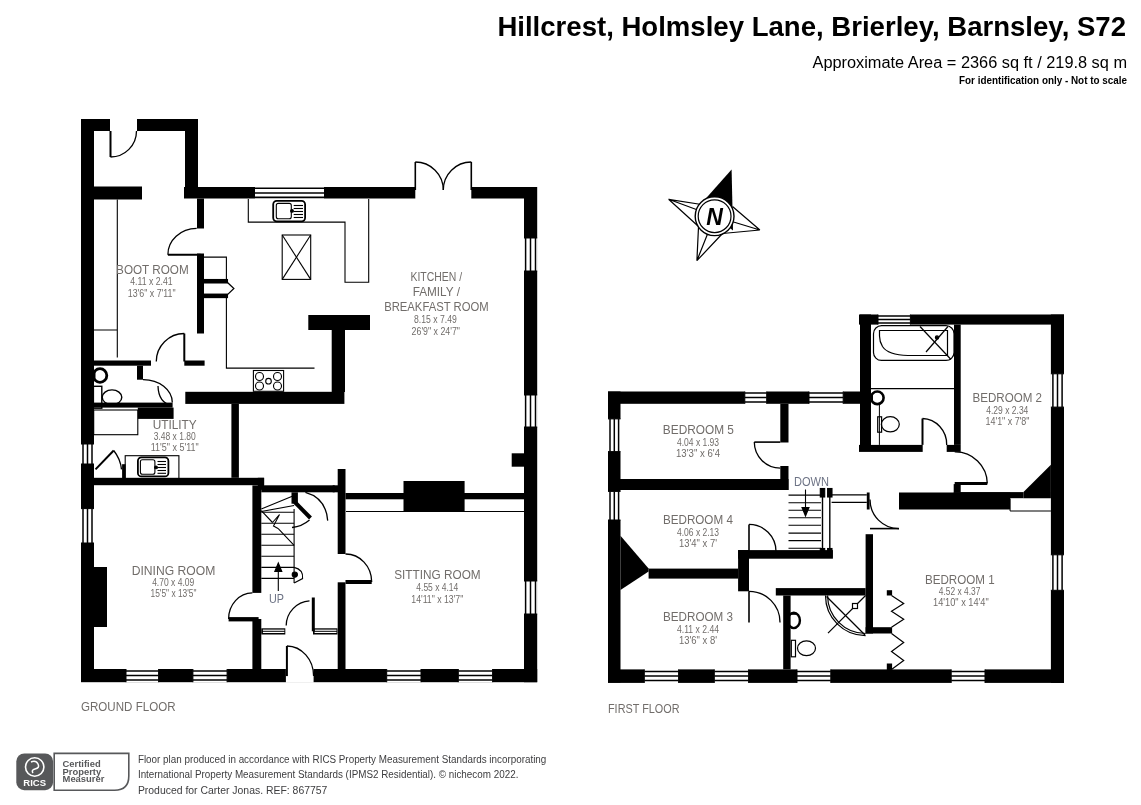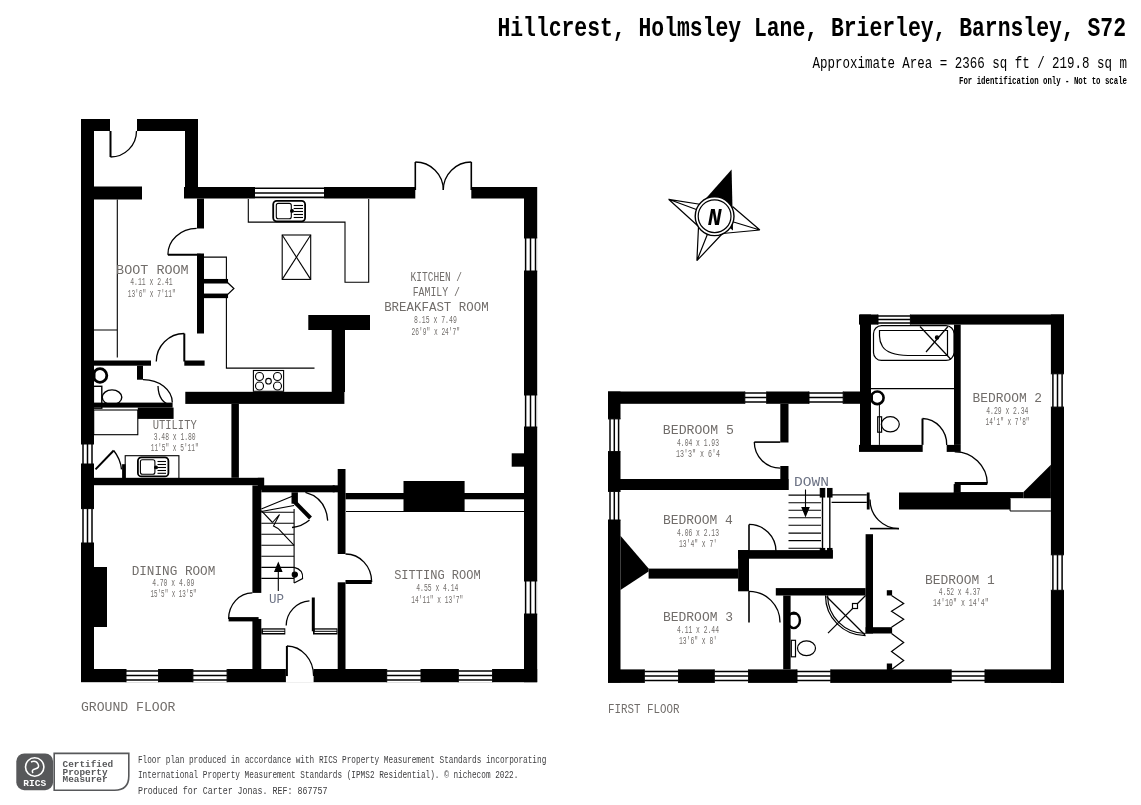--- a/index.html
+++ b/index.html
@@ -1,16 +1,16 @@
 <!DOCTYPE html>
 <html><head>
 <meta charset="utf-8">
 <style>
   html,body{margin:0;padding:0;background:#fff;}
-  .page{position:relative;width:909px;height:805px;font-family:Liberation Mono, monospace;}
+  .page{position:relative;width:909px;height:805px;font-family:Liberation Sans, sans-serif;}
   svg{position:absolute;top:0;left:0;}
 </style>
 </head>
 <body>
 <div class="page">
 <svg width="1141" height="805" viewBox="0 0 1141 805">
 <rect x="0" y="0" width="1141" height="805" fill="#ffffff"></rect>
 
 <text x="1126" y="35.8" text-anchor="end" font-size="27.5" font-weight="bold" fill="#000" textLength="628.6" lengthAdjust="spacingAndGlyphs">Hillcrest, Holmsley Lane, Brierley, Barnsley, S72</text>
 

